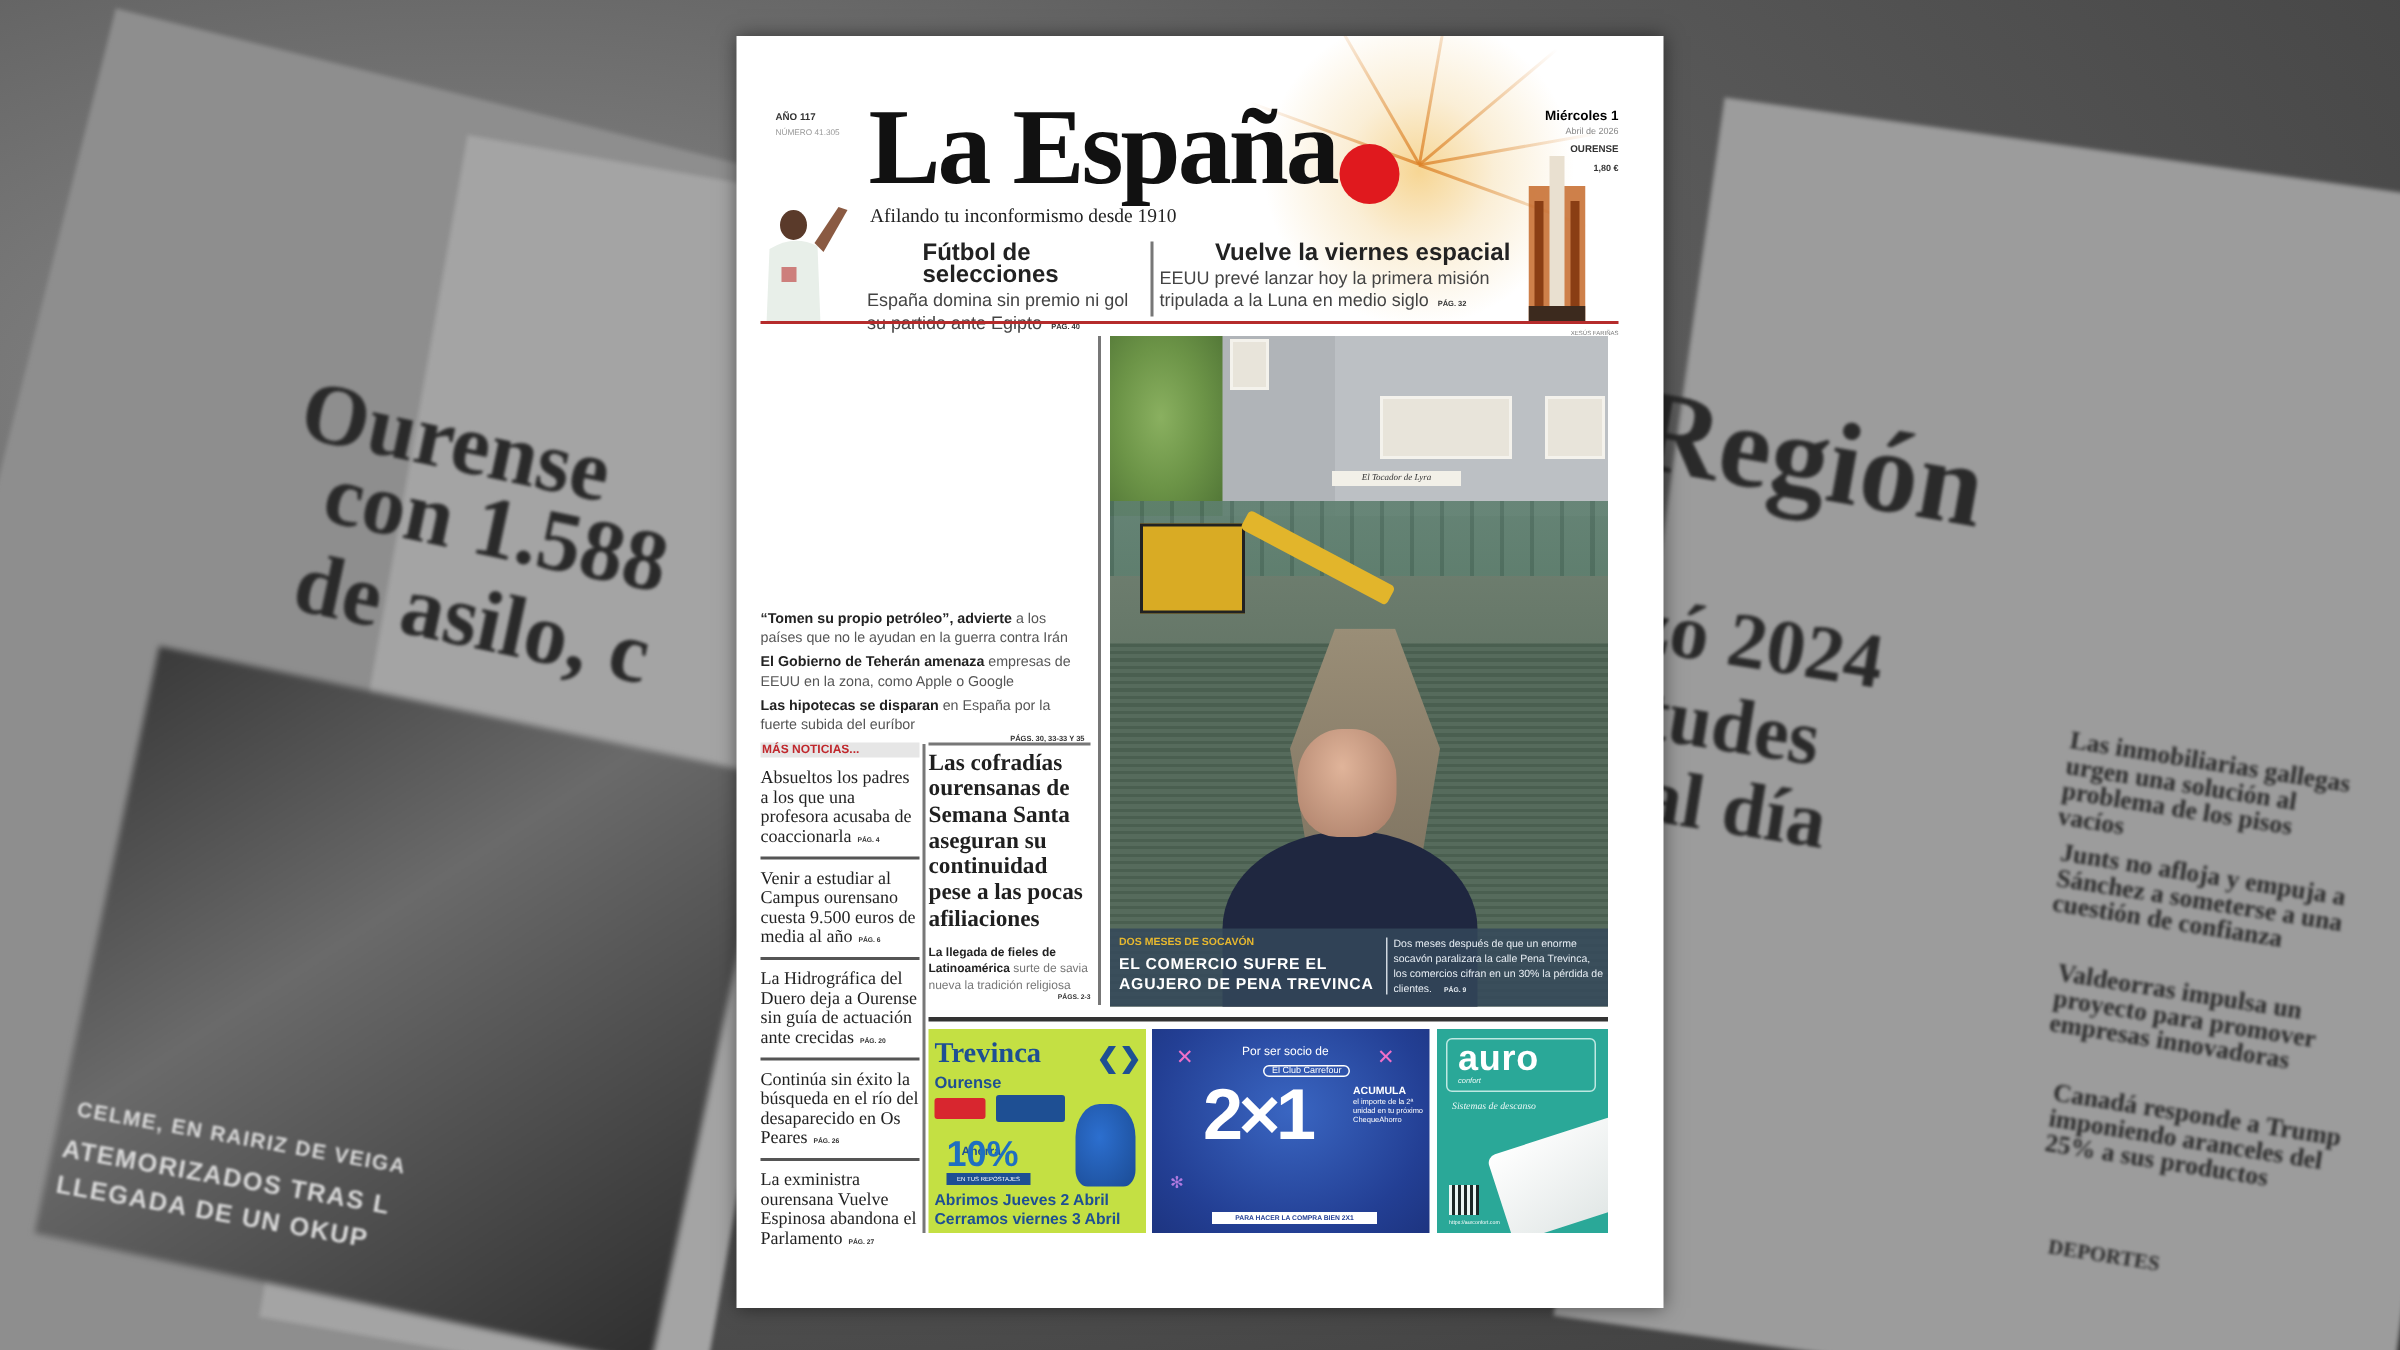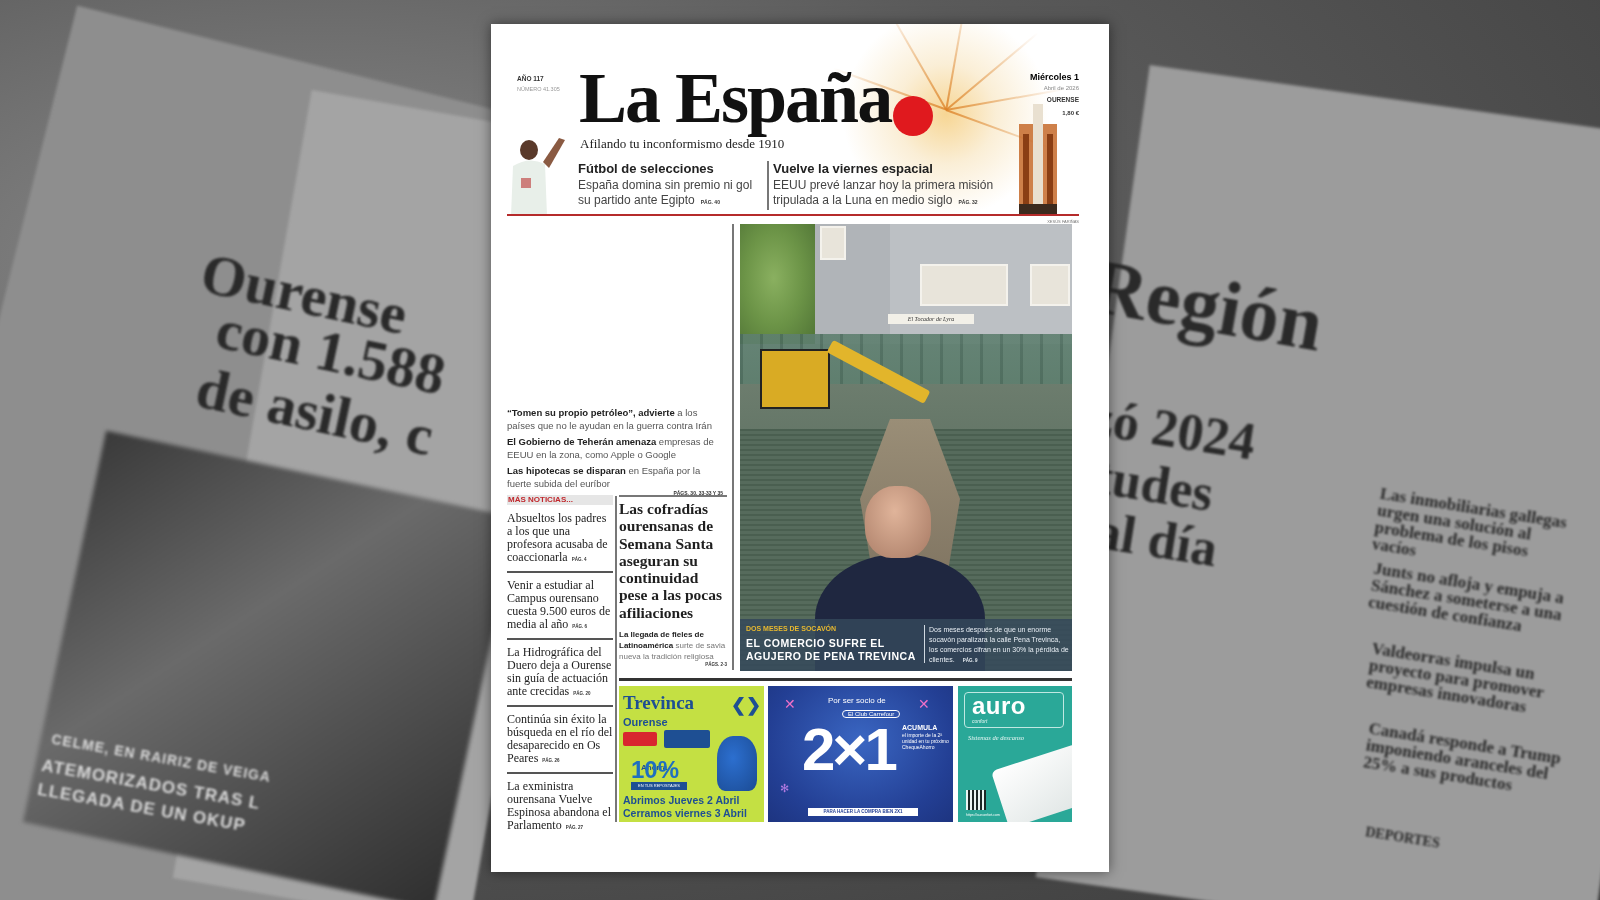--- a/index.html
+++ b/index.html
@@ -101,21 +101,21 @@
     width: 38px; height: 112px;
   }
   .player {
     position: absolute; left: 10px; top: 104px;
     width: 70px; height: 88px;
   }
   .teaser {
     position: absolute; top: 137px;
     font-size: 12px; line-height: 15px; color: #444;
   }
-  .teaser .t-title { font-weight: bold; color: #222; font-size: 13px; margin-bottom: 2px; }
+  .teaser .t-title { font-weight: bold; color: #222; font-size: 16px; margin-bottom: 2px; margin-left: 37px; }
   .teaser .t-pag { font-size: 5px; font-weight: bold; color: #333; margin-left: 6px; }
   .teaser-1 { left: 87px; width: 190px; }
   .teaser-2 { left: 276px; width: 240px; border-left: 2px solid #777; padding-left: 4px; }
   .red-rule {
     position: absolute; left: 16px; top: 190px; width: 572px; height: 2px;
     background: #b52b2b;
   }
   .credit { position: absolute; right: 30px; top: 195px; font-size: 4px; color: #777; }
 
   
@@ -206,21 +206,21 @@
   .cf-badge-blue { position: absolute; left: 45px; top: 44px; width: 46px; height: 18px; background: #1e4f93; border-radius: 2px; }
   .cf-ahorra { position: absolute; left: 22px; top: 77px; font-size: 8px; font-weight: bold; color: #1e4f93; text-align: center; }
   .cf-ten { position: absolute; left: 12px; top: 70px; font-size: 24px; font-weight: bold; color: #1f6fc0; }
   .cf-ten-sub { position: absolute; left: 12px; top: 96px; width: 56px; height: 8px; background: #1e4f93; color: #fff; font-size: 4px; line-height: 8px; text-align: center; }
   .cf-pump { position: absolute; left: 98px; top: 50px; width: 40px; height: 55px; background: radial-gradient(ellipse at 40% 40%, #2c6fcf, #1b4b94); border-radius: 40% 40% 20% 20%; }
   .cf-foot { position: absolute; left: 4px; top: 108px; font-size: 10.5px; line-height: 13px; font-weight: bold; color: #1e4f93; }
 
   .ad-2x1 { left: 277px; width: 185px; background: radial-gradient(ellipse at 50% 40%, #3a66c2, #233f94 70%, #1d3480); }
   .x-top { position: absolute; left: 60px; top: 10px; font-size: 8px; color: #fff; }
   .x-club { position: absolute; left: 74px; top: 24px; font-size: 6px; color: #fff; border: 1px solid #fff; border-radius: 6px; padding: 0 5px; }
-  .x-big { position: absolute; left: 34px; top: 34px; font-size: 60px; font-weight: bold; color: #fff; letter-spacing: -3px; line-height: 1; }
+  .x-big { position: absolute; left: 34px; top: 34px; font-size: 48px; font-weight: bold; color: #fff; letter-spacing: -3px; line-height: 1; }
   .x-acum { position: absolute; left: 134px; top: 38px; width: 50px; font-size: 7px; line-height: 8px; font-weight: bold; color: #fff; }
   .x-acum small { display: block; font-size: 5px; font-weight: normal; line-height: 6px; }
   .x-foot { position: absolute; left: 40px; top: 122px; width: 110px; height: 8px; background: #fff; color: #233f94; font-size: 4.5px; font-weight: bold; line-height: 8px; text-align: center; }
   .x-spark { position: absolute; font-size: 14px; color: #f070c8; }
 
   .ad-auro { left: 467px; width: 114px; background: #2aa898; }
   .auro-box { position: absolute; left: 6px; top: 6px; width: 100px; height: 36px; border: 1px solid #bfe8e2; border-radius: 4px; }
   .auro-logo { position: absolute; left: 14px; top: 6px; font-size: 24px; font-weight: bold; color: #fff; letter-spacing: 0.5px; }
   .auro-confort { position: absolute; left: 14px; top: 32px; font-size: 5px; color: #e9f7f5; font-style: italic; }
   .auro-sub { position: absolute; left: 10px; top: 48px; font-size: 6.5px; color: #e9f7f5; font-family: "Liberation Serif", serif; font-style: italic; }

